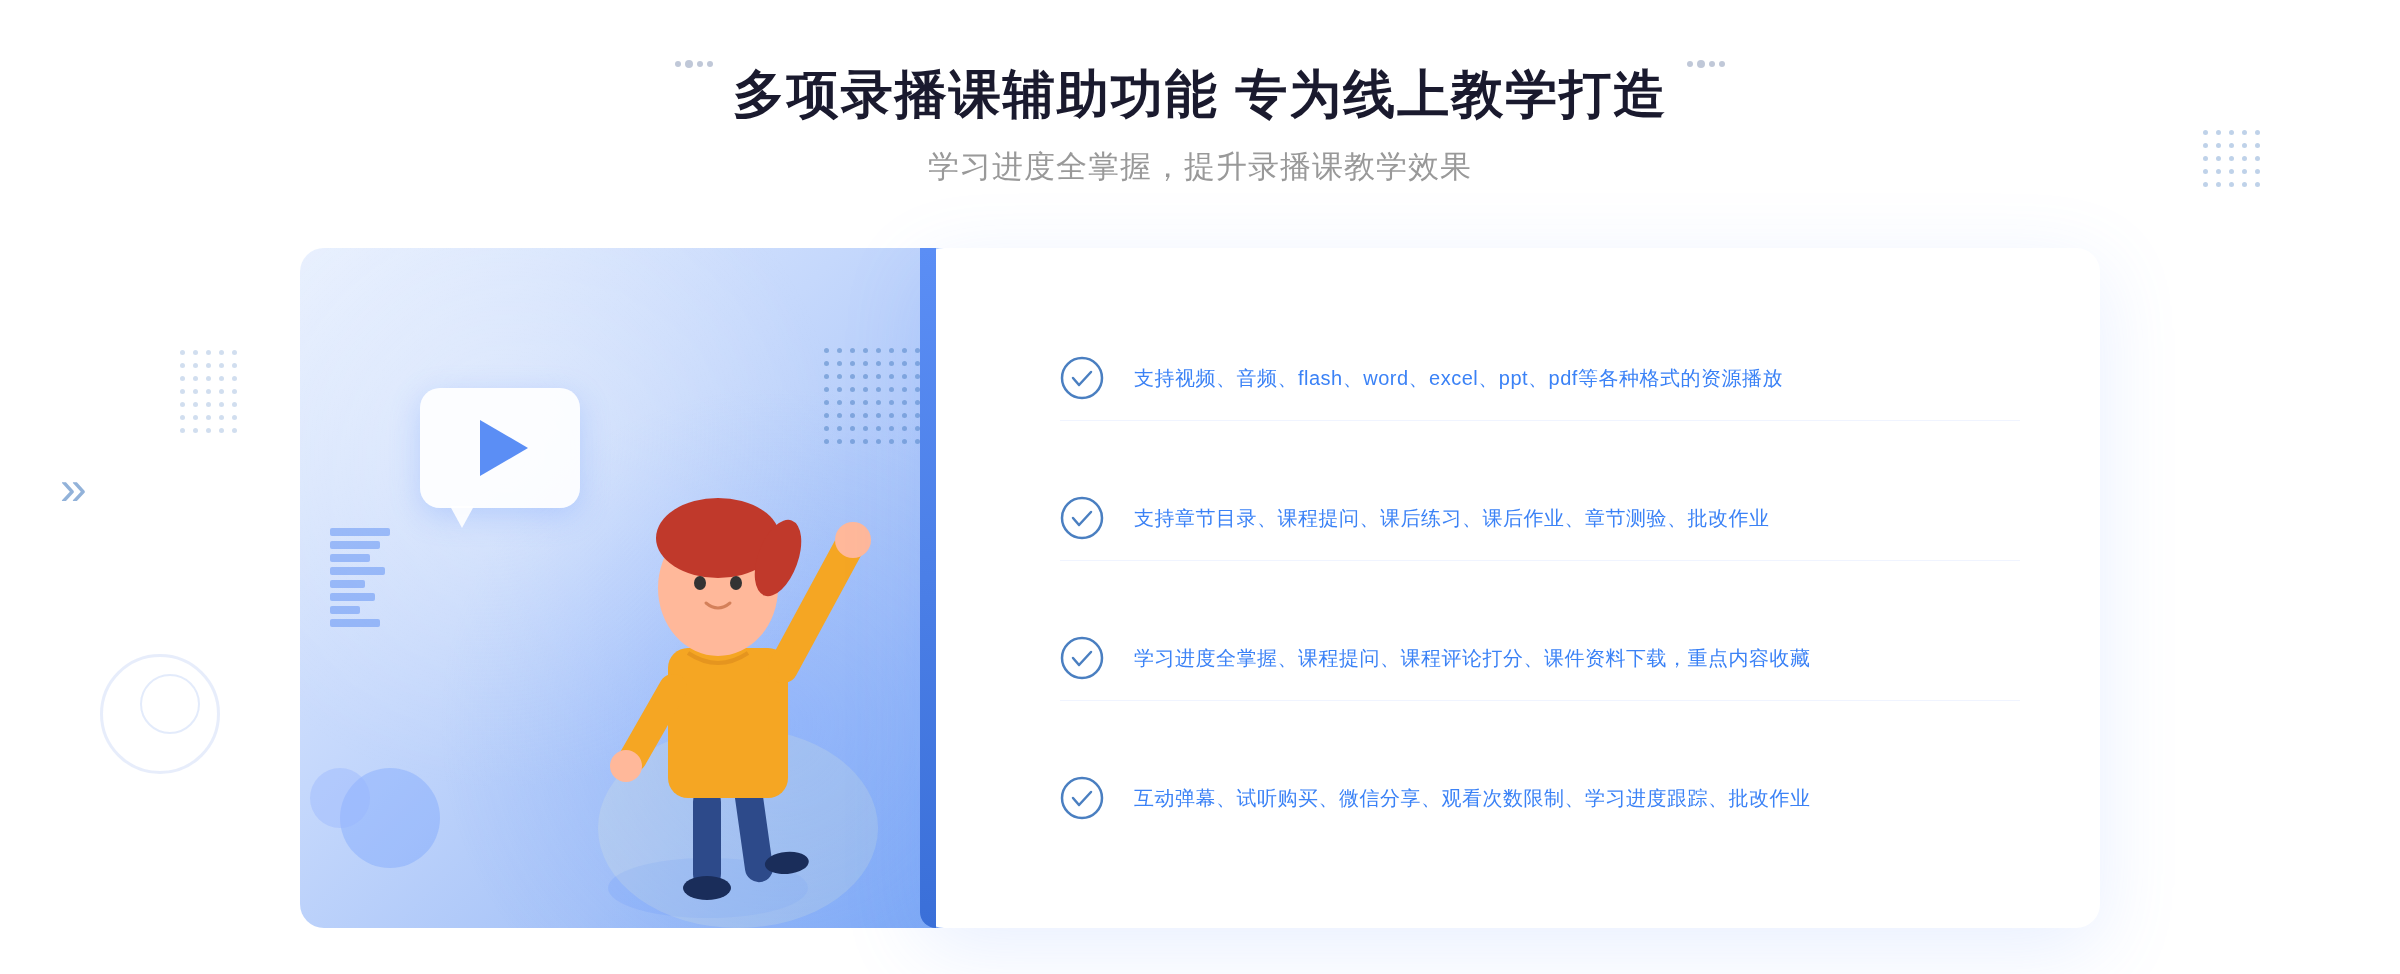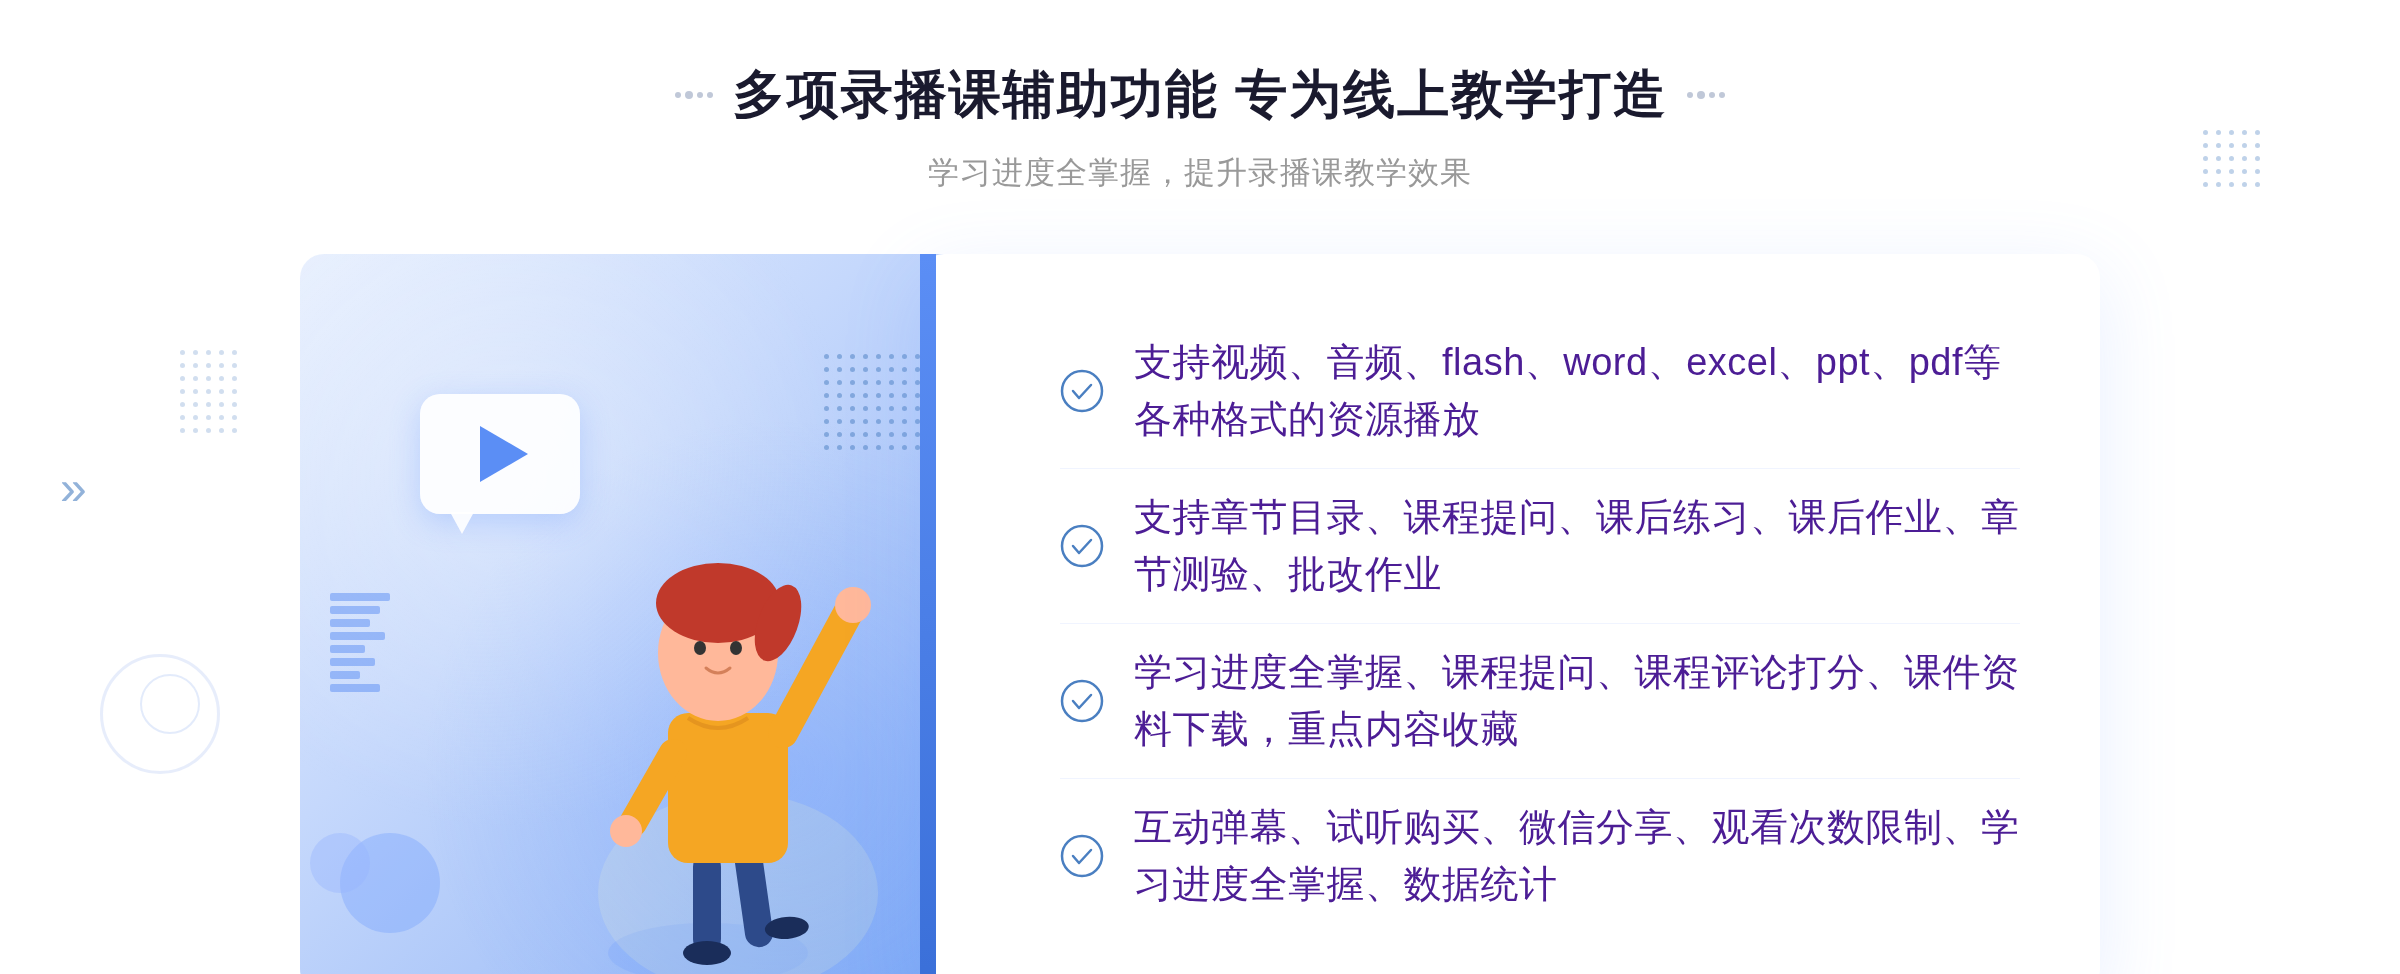--- a/index.html
+++ b/index.html
@@ -32,24 +32,24 @@
 
     
     .header-section {
       text-align: center;
       margin-bottom: 60px;
       position: relative;
     }
 
     .title-row {
       display: flex;
-      align-items: center;
+      align-items: flex-start;
       justify-content: center;
       gap: 20px;
-      margin-bottom: 22px;
+      margin-bottom: 16px;
     }
 
     .title-decoration {
       display: flex;
       gap: 4px;
       align-items: center;
     }
 
     .title-decoration span {
       display: inline-block;
@@ -269,22 +269,22 @@
     }
 
     .check-icon {
       width: 44px;
       height: 44px;
       flex-shrink: 0;
       color: #4a7fc1;
     }
 
     .feature-text {
-      font-size: 38px;
-      color: #4c1d95;
+      font-size: 20px;
+      color: #3b82f6;
       line-height: 1.5;
       letter-spacing: 0.5px;
     }
 
     
     .features-sidebar {
       position: absolute;
       left: 0;
       top: 0;
       bottom: 0;
@@ -600,18 +600,18 @@
           <polyline points="13,22 19,29 31,16" stroke="#4a7fc1" stroke-width="2.5" stroke-linecap="round" stroke-linejoin="round"></polyline>
         </svg>
         <span class="feature-text">学习进度全掌握、课程提问、课程评论打分、课件资料下载，重点内容收藏</span>
       </div>
 
       <div class="feature-item">
         <svg class="check-icon" viewBox="0 0 44 44" fill="none" xmlns="http://www.w3.org/2000/svg">
           <circle cx="22" cy="22" r="20" stroke="#4a7fc1" stroke-width="2.5"></circle>
           <polyline points="13,22 19,29 31,16" stroke="#4a7fc1" stroke-width="2.5" stroke-linecap="round" stroke-linejoin="round"></polyline>
         </svg>
-        <span class="feature-text">互动弹幕、试听购买、微信分享、观看次数限制、学习进度全掌握、数据统计</span>
+        <span class="feature-text">互动弹幕、试听购买、微信分享、观看次数限制、学习进度跟踪、批改作业</span>
       </div>
 
     </div>
   </div>
 </div>
 
 </body></html>

